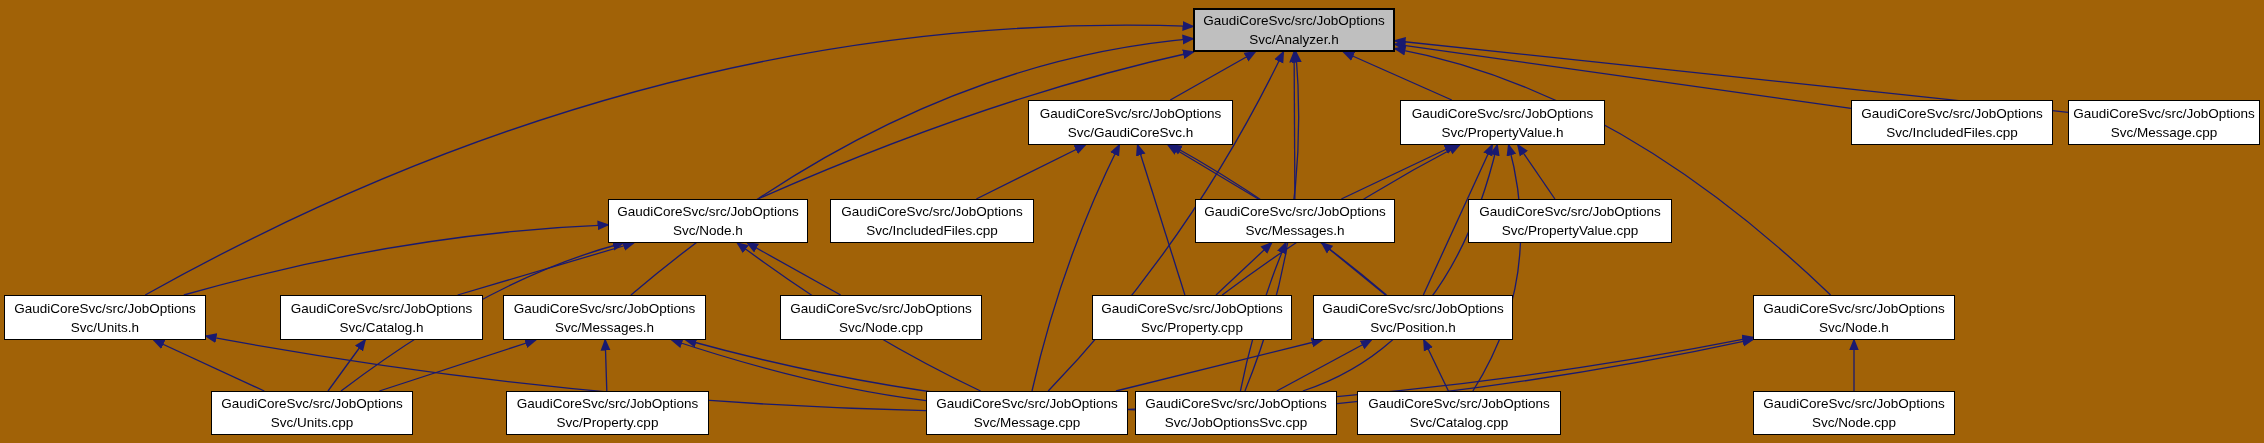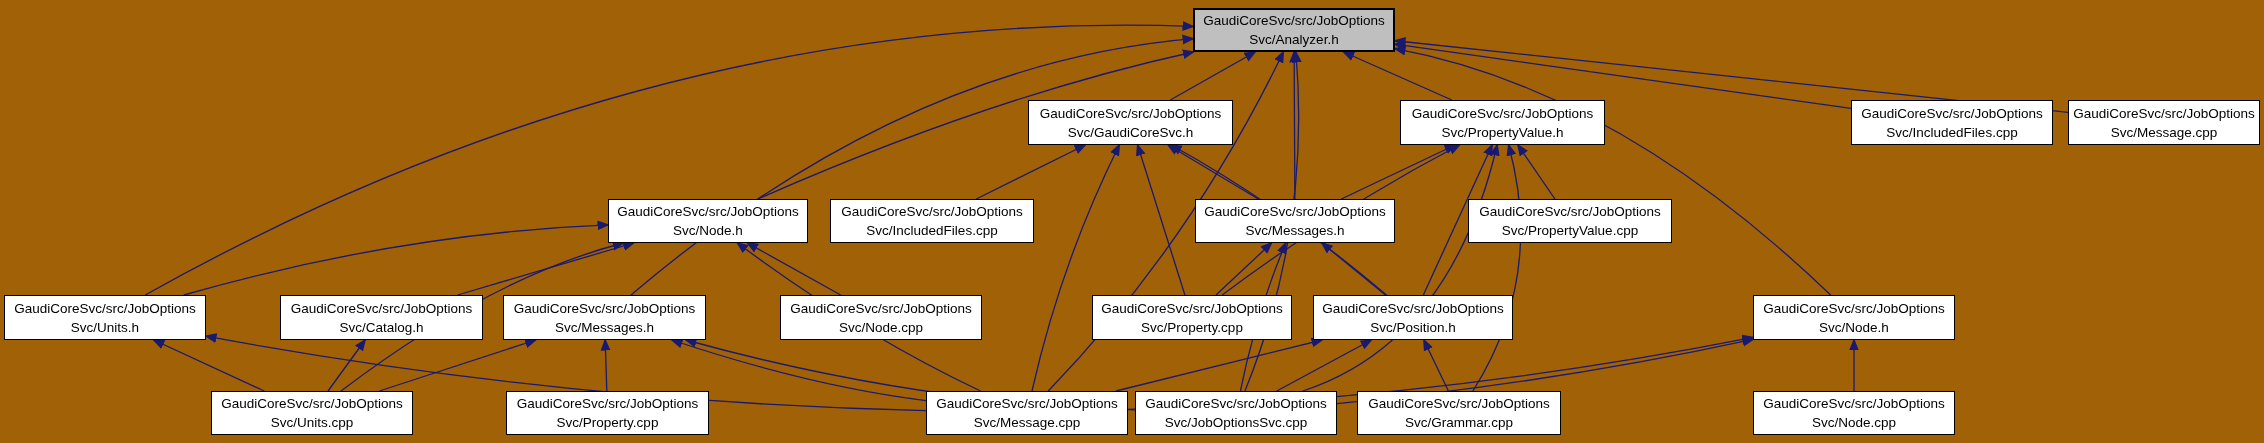--- a/index.html
+++ b/index.html
@@ -174,20 +174,20 @@
       <div class="node" style="left: 926px; top: 391px; width: 202px; height: 44px;">
         <span>GaudiCoreSvc/src/JobOptions</span>
         <span>Svc/Message.cpp</span>
       </div>
       <div class="node" style="left: 1135px; top: 391px; width: 202px; height: 44px;">
         <span>GaudiCoreSvc/src/JobOptions</span>
         <span>Svc/JobOptionsSvc.cpp</span>
       </div>
       <div class="node" style="left: 1357px; top: 391px; width: 204px; height: 44px;">
         <span>GaudiCoreSvc/src/JobOptions</span>
-        <span>Svc/Grammar.cpp</span>
+        <span>Svc/Catalog.cpp</span>
       </div>
       <div class="node" style="left: 1753px; top: 391px; width: 202px; height: 44px;">
         <span>GaudiCoreSvc/src/JobOptions</span>
         <span>Svc/Node.cpp</span>
       </div>
     </div>
 </div>
 
 </body></html>

